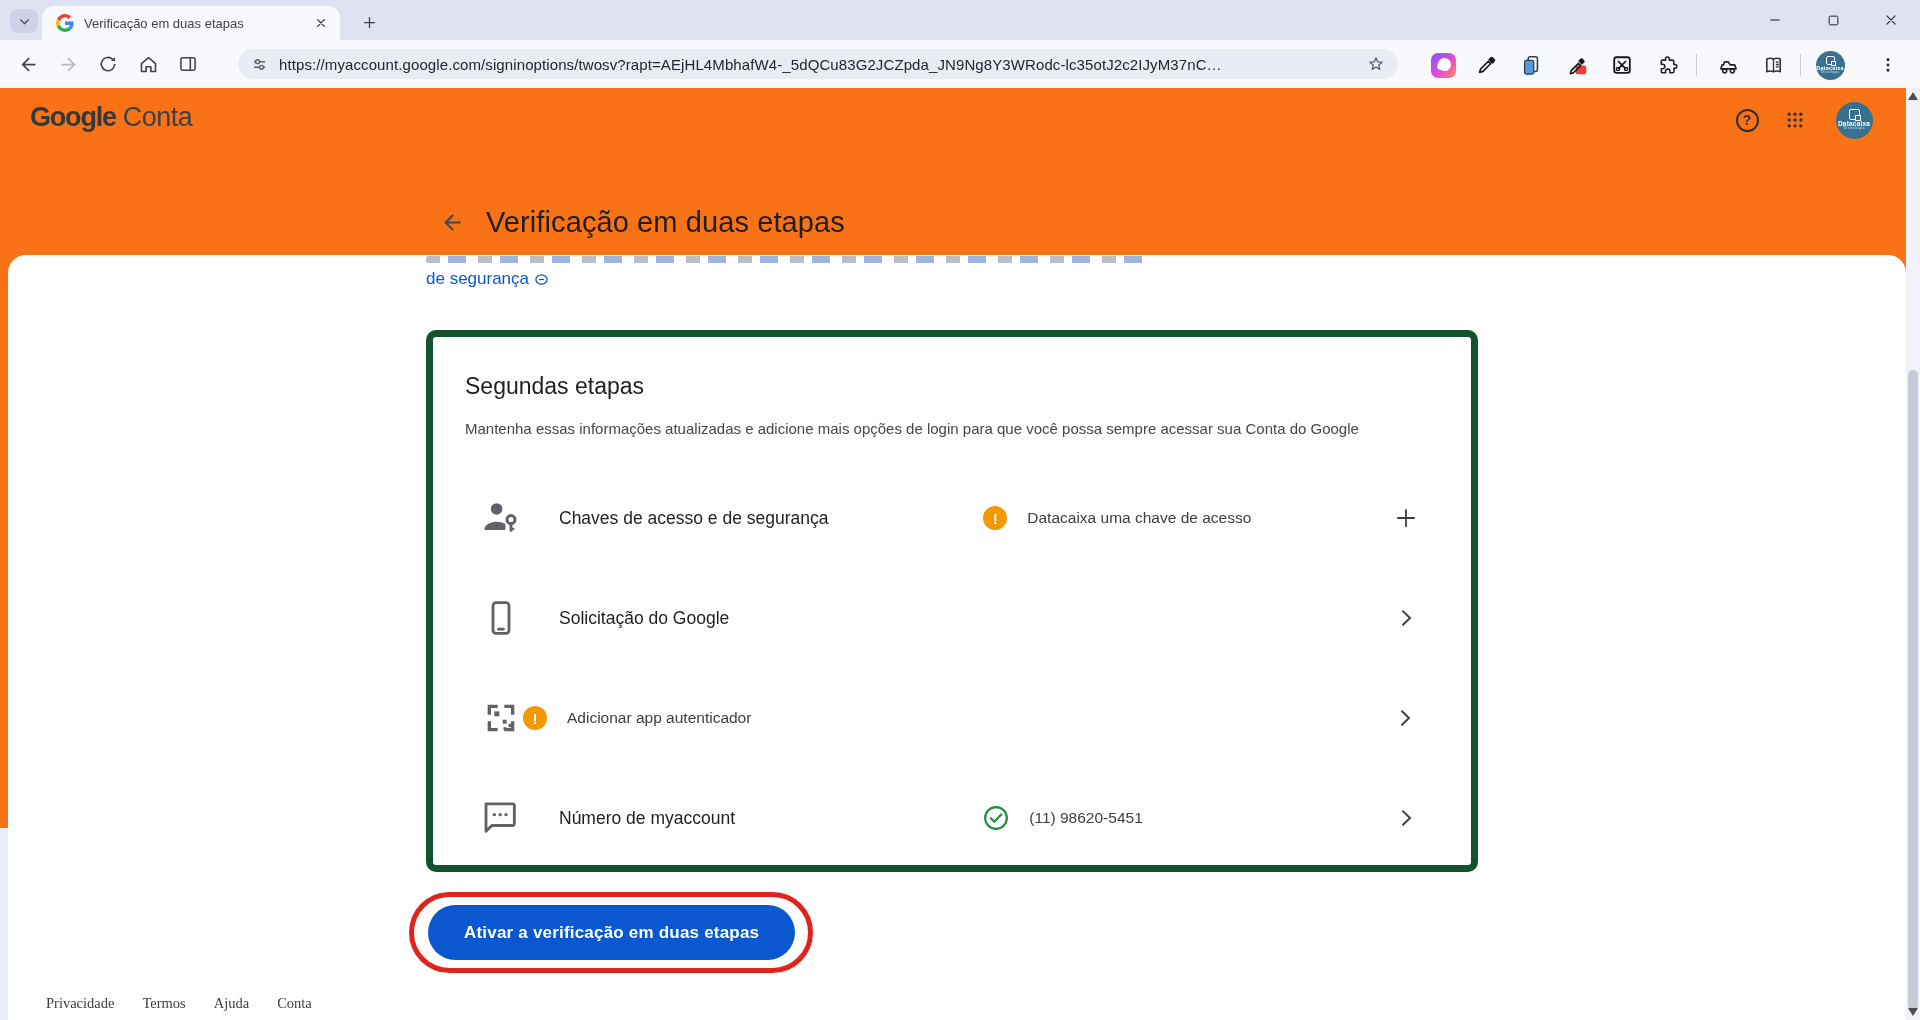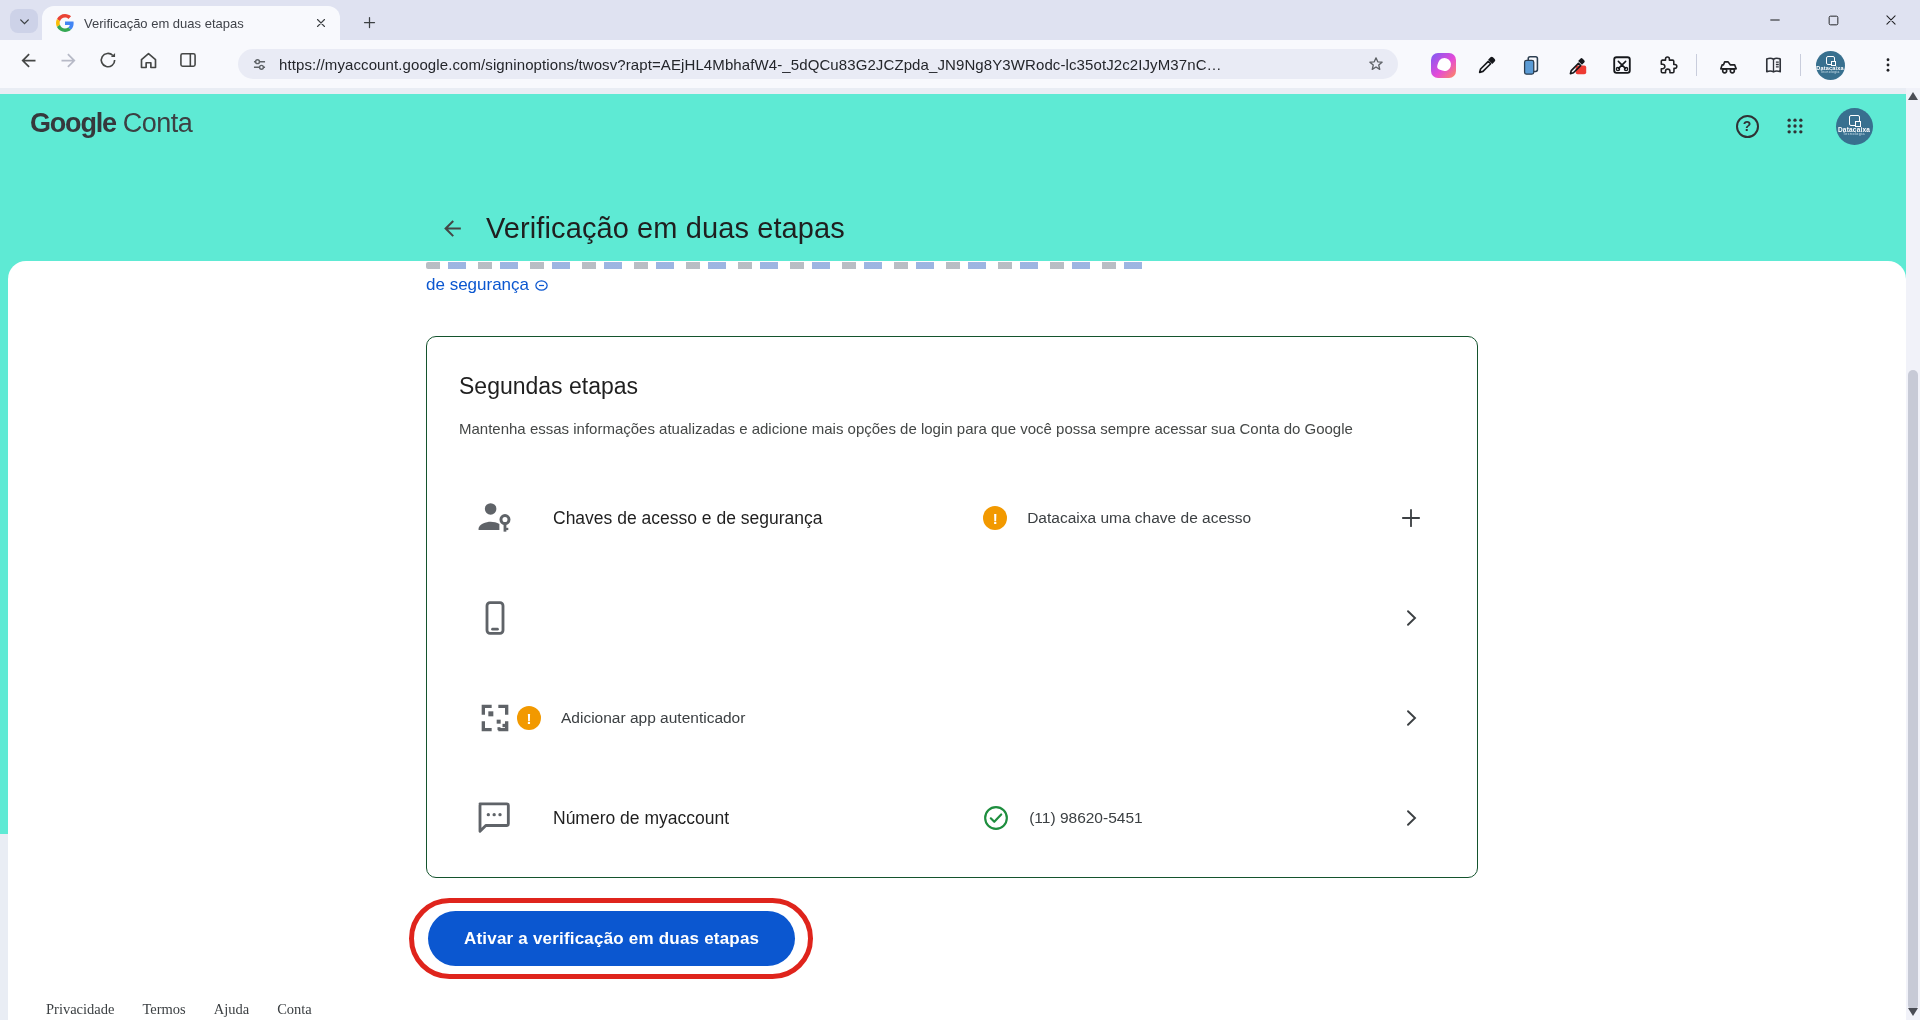--- a/index.html
+++ b/index.html
@@ -11,36 +11,36 @@
   .tabstrip { position:absolute; left:0; top:0; width:1920px; height:40px; background:#dfe2f1; }
   .tab-search { position:absolute; left:10px; top:9px; width:28px; height:24px; border-radius:8px; background:#cdd2e8; display:flex; align-items:center; justify-content:center; cursor:pointer; }
   .tab { position:absolute; left:42px; top:6px; width:298px; height:34px; background:#f8f9fd; border-radius:12px 12px 0 0; display:flex; align-items:center; padding:0 10px 0 14px; }
   .tab-title { flex:1; font-size:13px; color:#40434a; white-space:nowrap; overflow:hidden; text-overflow:ellipsis; margin-left:10px; }
   .tab-close { width:18px; height:18px; display:flex; align-items:center; justify-content:center; border-radius:50%; cursor:pointer; }
   .newtab { position:absolute; left:356px; top:9px; width:26px; height:26px; display:flex; align-items:center; justify-content:center; border-radius:50%; cursor:pointer; }
   .win-controls { position:absolute; right:0; top:0; height:40px; display:flex; }
   .win-btn { width:58px; height:40px; display:flex; align-items:center; justify-content:center; cursor:pointer; }
 
   
-  .toolbar { position:absolute; left:0; top:40px; width:1920px; height:48px; background:#f8f9fd; display:flex; }
+  .toolbar { position:absolute; left:0; top:40px; width:1920px; height:48px; background:#f8f9fd; display:flex; align-items:center; }
   .nav-btn { width:40px; height:40px; display:flex; align-items:center; justify-content:center; border-radius:50%; cursor:pointer; flex:0 0 auto; }
   .omnibox { position:absolute; left:238px; top:9px; width:1160px; height:30px; background:#e9ebf5; border-radius:15px; display:flex; align-items:center; padding:0 12px; }
   .url-text { font-size:15px; color:#24262b; white-space:nowrap; overflow:hidden; flex:1; margin-left:10px; letter-spacing:.1px; }
   .ext-btn { position:absolute; top:9px; width:32px; height:32px; display:flex; align-items:center; justify-content:center; border-radius:50%; cursor:pointer; }
   .tb-sep { position:absolute; top:14px; width:1px; height:22px; background:#c9cddc; }
   .ext-pink { width:25px; height:25px; border-radius:7px; background:linear-gradient(135deg,#7b5bf5,#e44ad8 55%,#ff8a5c); position:relative; overflow:hidden; }
   .ext-pink::after { content:""; position:absolute; left:7px; top:5px; width:13px; height:13px; border-radius:50% 50% 50% 4px; background:#ffffff; transform:rotate(20deg); }
   .avatar-sm { width:29px; height:29px; border-radius:50%; background:#38708f; color:#fff; display:flex; flex-direction:column; align-items:center; justify-content:center; line-height:1; cursor:pointer; }
   .avatar-sm .alogo { width:9px; height:9px; border:1.6px solid #fff; border-radius:2px; position:relative; margin-bottom:1px; }
   .avatar-sm .alogo::after { content:""; position:absolute; right:-2px; bottom:-2px; width:3px; height:3px; background:#38708f; border:1.4px solid #fff; }
   .avatar-sm .at1 { font-size:5.5px; font-weight:bold; letter-spacing:.2px; }
   .avatar-sm .at2 { font-size:3.2px; letter-spacing:.4px; color:#cfe3ee; }
 
   
-  .gpage { position:absolute; left:0; top:88px; width:1920px; height:740px; background:#5eead4;margin-top:6px; }
+  .gpage { position:absolute; left:0; top:88px; width:1920px; height:740px; background:#f97316; }
   .gheader { position:absolute; left:0; top:0; width:1920px; height:64px; display:flex; align-items:center; }
   .glogo { position:absolute; left:30px; top:14px; font-size:27px; color:#36383c; letter-spacing:-0.5px; cursor:pointer; }
   .glogo .g1 { font-weight:700; letter-spacing:-1.2px; }
   .glogo .g2 { font-weight:400; margin-left:7px; color:#3c4043; }
   .hicon { position:absolute; top:12px; width:40px; height:40px; display:flex; align-items:center; justify-content:center; border-radius:50%; cursor:pointer; }
   .help-circ { width:23px; height:23px; border:2px solid #303134; border-radius:50%; display:flex; align-items:center; justify-content:center; font-size:14px; font-weight:bold; color:#303134; }
   .avatar-lg { width:37px; height:37px; border-radius:50%; background:#38708f; color:#fff; display:flex; flex-direction:column; align-items:center; justify-content:center; line-height:1; }
   .avatar-lg .alogo { width:11px; height:11px; border:1.8px solid #fff; border-radius:2px; position:relative; margin-bottom:1px; }
   .avatar-lg .alogo::after { content:""; position:absolute; right:-2px; bottom:-2px; width:4px; height:4px; background:#38708f; border:1.5px solid #fff; }
   .avatar-lg .at1 { font-size:6.5px; font-weight:bold; letter-spacing:.2px; }
@@ -50,21 +50,21 @@
   .back-btn { width:44px; height:44px; display:flex; align-items:center; justify-content:center; border-radius:50%; cursor:pointer; }
   .page-title { font-size:29px; color:#1f1f1f; font-weight:400; margin-left:12px; letter-spacing:.1px; }
 
   
   .panel { position:absolute; left:8px; top:167px; width:1898px; height:765px; background:#ffffff; border-radius:18px 18px 0 0; }
   .clip-line { position:absolute; left:418px; top:1px; width:720px; height:7px; overflow:hidden;
      background:repeating-linear-gradient(90deg,#7f8894 0 14px,transparent 14px 22px, #4d79c9 22px 40px, transparent 40px 52px); opacity:.55; border-radius:2px; }
   .seg-link { position:absolute; left:418px; top:14px; display:flex; align-items:center; font-size:17px; color:#0b57d0; cursor:pointer; }
   .seg-link .lnk-ic { margin-left:5px; }
 
-  .card { position:absolute; left:418px; top:75px; width:1052px; height:542px; border:1px solid #14532d; border-radius:10px; background:#fff; padding:36px 32px 0 32px; }
+  .card { position:absolute; left:418px; top:75px; width:1052px; height:542px; border:7px solid #14532d; border-radius:10px; background:#fff; padding:36px 32px 0 32px; }
   .card h2 { font-size:23px; font-weight:400; color:#1f1f1f; }
   .card .desc { margin-top:17px; font-size:15px; color:#444746; line-height:1.55; max-width:980px; }
   .rows { margin-top:28px; }
   .row { height:100px; display:flex; align-items:center; cursor:pointer;justify-content:flex-end; }
   .row .ric { width:44px; flex:0 0 44px; margin-left:14px; display:flex; justify-content:center; }
   .row .rlabel { font-size:17.5px; color:#1f1f1f; margin-left:36px; width:440px; }
   .row .rstatus { display:flex; align-items:center; width:420px; }
   .badge-warn { width:24px; height:24px; border-radius:50%; background:#f29900; color:#fff; font-weight:bold; font-size:15px; display:flex; align-items:center; justify-content:center; }
   .rstatus-text { font-size:15.5px; color:#3c4043; margin-left:20px; }
   .row .raction { margin-left:auto; margin-right:16px; width:36px; height:36px; display:flex; align-items:center; justify-content:center; border-radius:50%; }
@@ -322,20 +322,21 @@
             </span>
           </div>
 
           <div class="row">
             <span class="ric">
               <svg width="40" height="40" viewBox="0 0 24 24">
                   <rect x="7.2" y="2.8" width="9.6" height="18.4" rx="1.8" fill="none" stroke="#5f6368" stroke-width="1.7"></rect>
                   <path d="M10.5 18.7h3" stroke="#5f6368" stroke-width="1.6" stroke-linecap="round"></path>
                 </svg>
             </span>
+            <span class="rlabel">Solicitação do Google</span>
             <span class="rstatus"></span>
             <span class="raction">
               <svg width="24" height="24" viewBox="0 0 24 24">
                   <path d="M9 5.2L16 12l-7 6.8" fill="none" stroke="#3c4043" stroke-width="1.9" stroke-linecap="round"></path>
                 </svg>
             </span>
           </div>
 
           <div class="row">
             <span class="ric">

